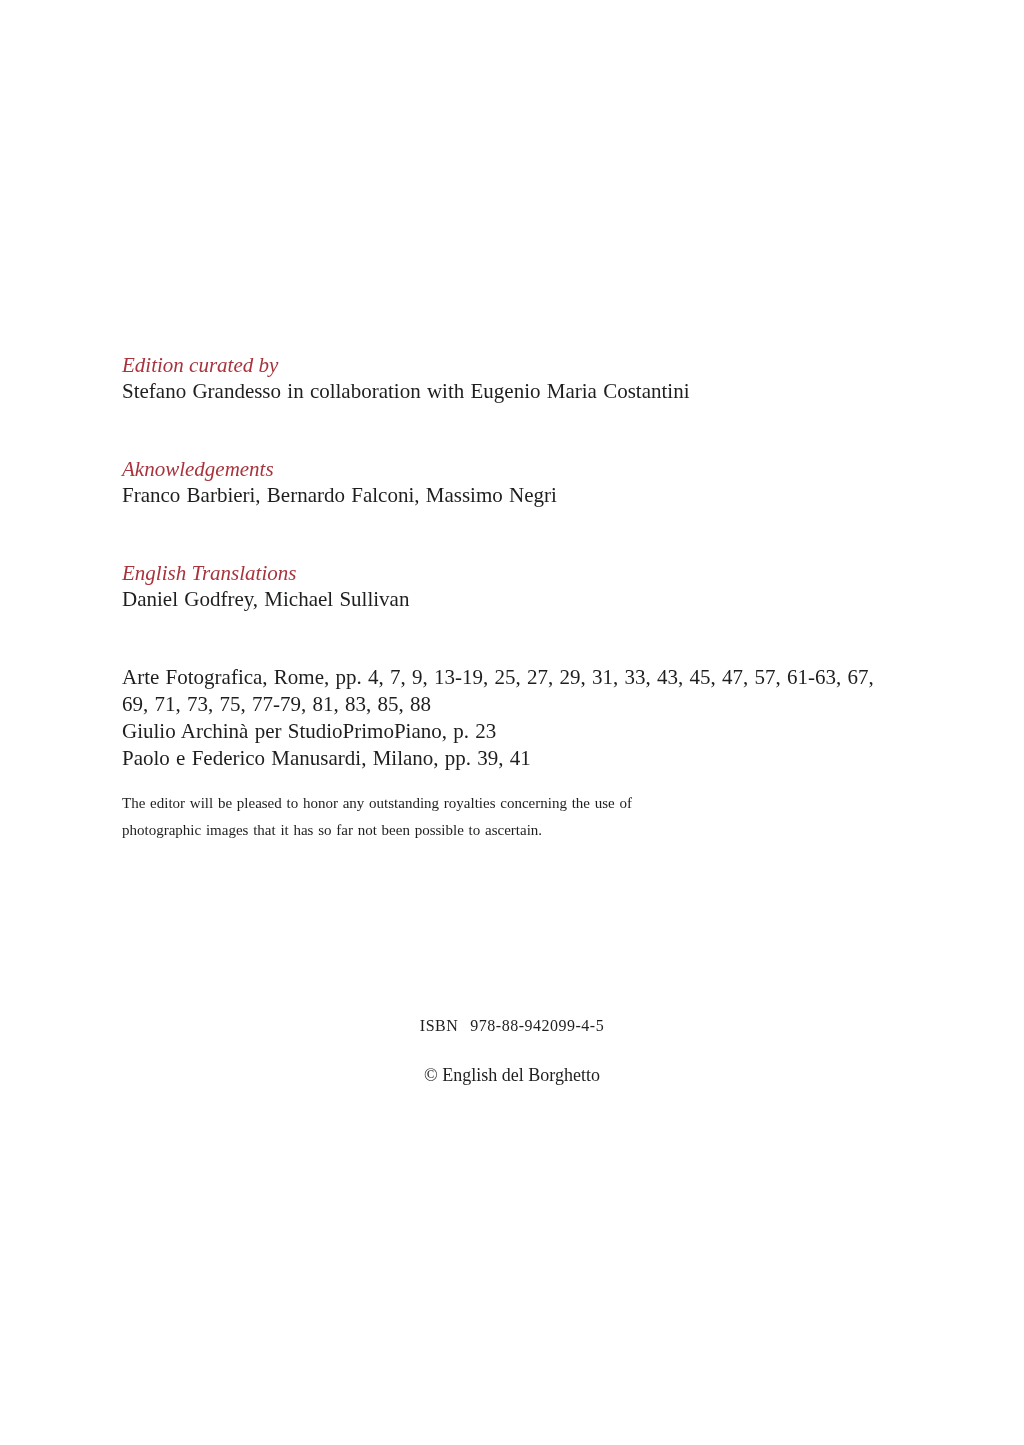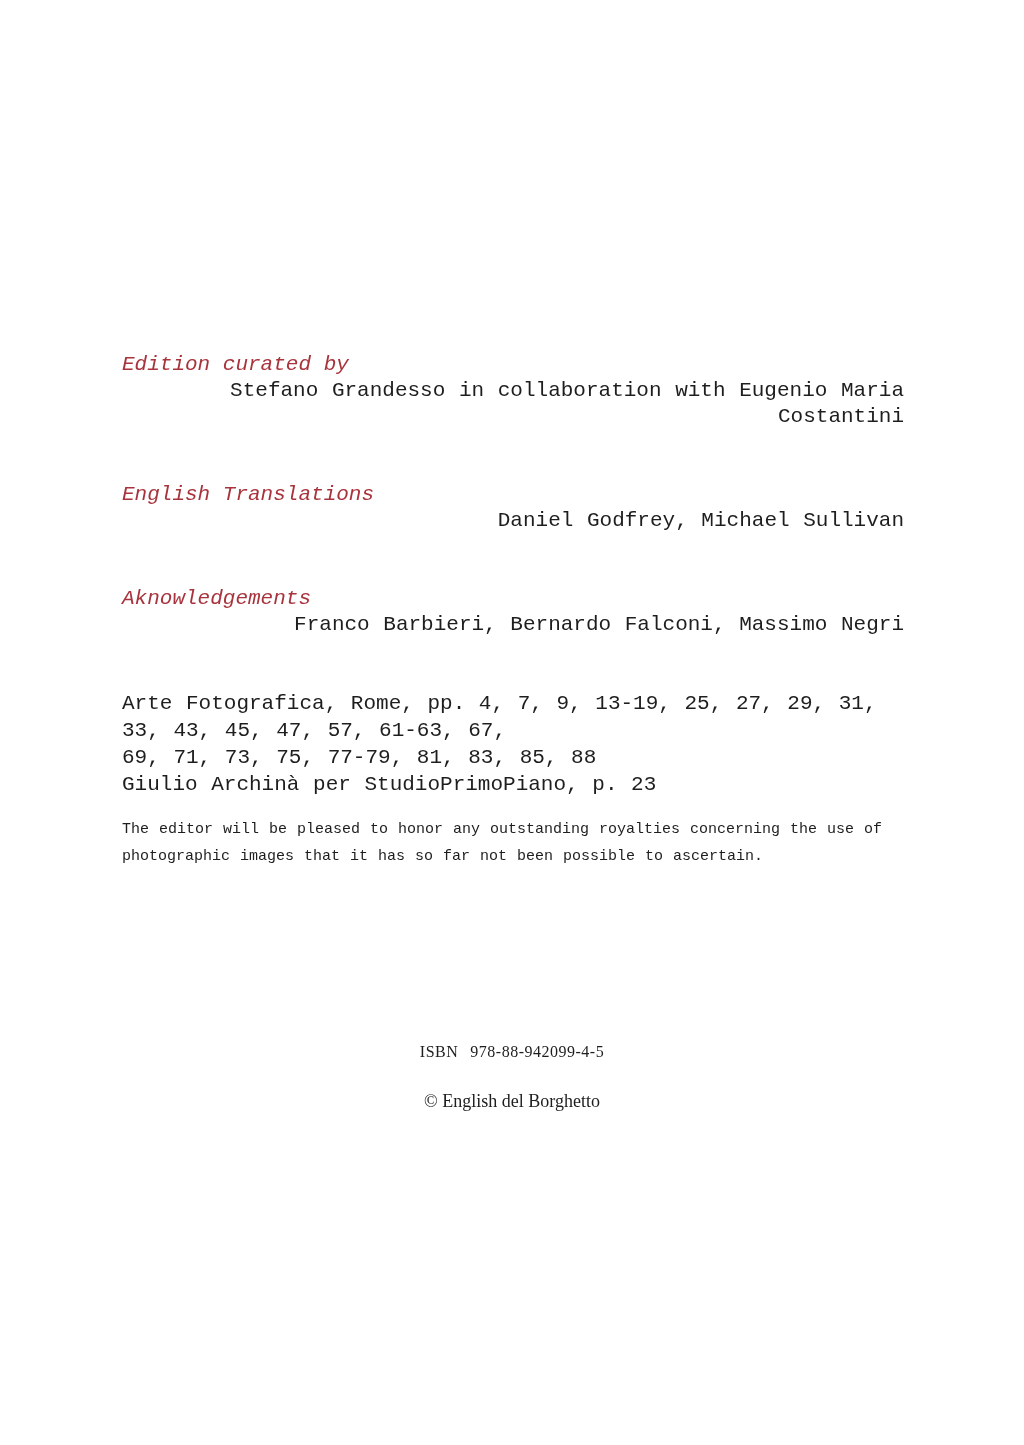--- a/index.html
+++ b/index.html
@@ -15,21 +15,20 @@
     color: #1e1e1e;
   }
   .page {
     position: relative;
     width: 1024px;
     height: 1445px;
     background: #ffffff;
   }
   .content {
     padding: 352px 120px 0 122px;
-    font-family: Liberation Mono, monospace;
   }
   .section {
     margin: 0 0 52px 0;
   }
   .section.last {
     margin-bottom: 0;
   }
   .heading {
     margin: 0;
     font-size: 21px;
@@ -37,21 +36,20 @@
     font-weight: normal;
     font-style: italic;
     color: #a8333c;
   }
   .body-text {
     margin: 0;
     font-size: 21px;
     line-height: 26px;
     white-space: pre-line;
     word-spacing: 1px;
-    text-align: right;
   }
   .credits-list {
     margin-top: 22px;
     margin-bottom: 12px;
   }
   .credits-list p {
     margin: 0;
     font-size: 21px;
     line-height: 27px;
     white-space: pre-line;
@@ -88,36 +86,37 @@
 
 <div class="page">
   <main class="content">
 
     <section class="section">
       <h2 class="heading">Edition curated by</h2>
       <p class="body-text">Stefano Grandesso in collaboration with Eugenio Maria Costantini</p>
     </section>
 
     <section class="section">
-      <h2 class="heading">English Translations</h2>
-      <p class="body-text">Daniel Godfrey, Michael Sullivan</p>
+      <h2 class="heading">Aknowledgements</h2>
+      <p class="body-text">Franco Barbieri, Bernardo Falconi, Massimo Negri</p>
     </section>
 
     <section class="section">
-      <h2 class="heading">Aknowledgements</h2>
-      <p class="body-text">Franco Barbieri, Bernardo Falconi, Massimo Negri</p>
+      <h2 class="heading">English Translations</h2>
+      <p class="body-text">Daniel Godfrey, Michael Sullivan</p>
     </section>
 
     <section class="section last">
     </section>
 
     <div class="credits-list">
       <p>Arte Fotografica, Rome, pp. 4, 7, 9, 13-19, 25, 27, 29, 31, 33, 43, 45, 47, 57, 61-63, 67,
 69, 71, 73, 75, 77-79, 81, 83, 85, 88</p>
       <p>Giulio Archinà per StudioPrimoPiano, p. 23</p>
+      <p>Paolo e Federico Manusardi, Milano, pp. 39, 41</p>
     </div>
 
     <p class="royalties">The editor will be pleased to honor any outstanding royalties concerning the use of
 photographic images that it has so far not been possible to ascertain.</p>
 
   </main>
 
   <footer class="imprint">
     <p class="isbn-line"><span class="isbn-label">ISBN</span><span>978-88-942099-4-5</span></p>
     <p class="copyright-line">© English del Borghetto</p>

